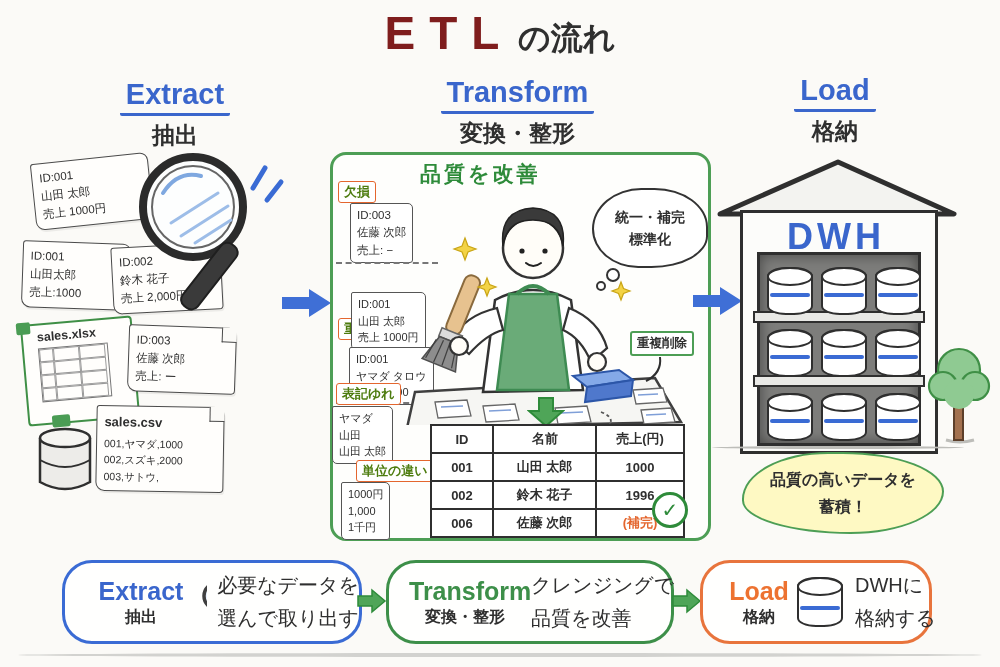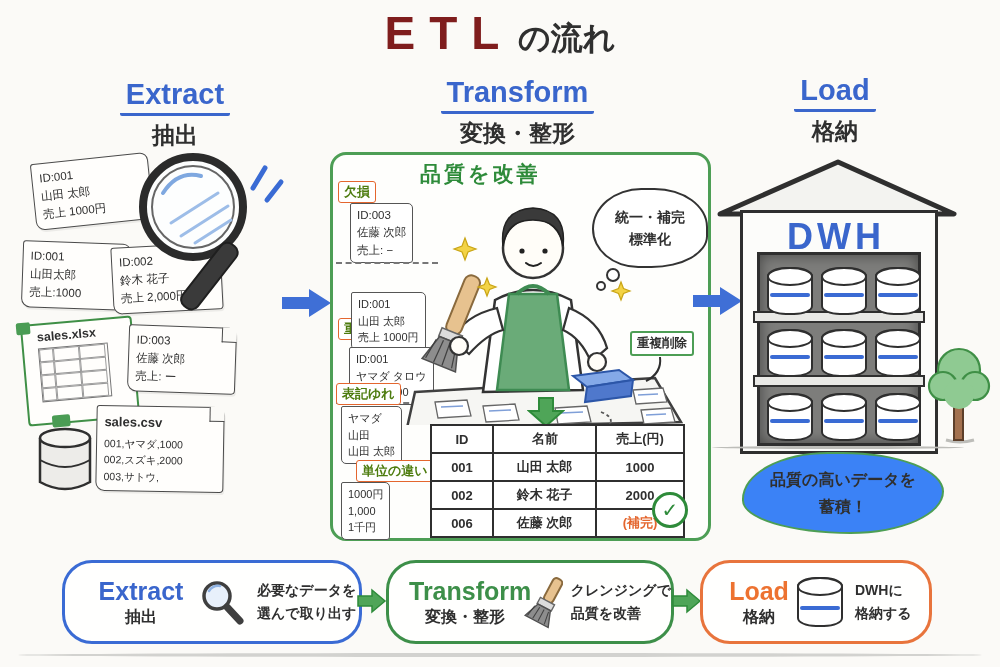--- a/index.html
+++ b/index.html
@@ -60,30 +60,30 @@
   .checkcircle{width:30px;height:30px;border:3px solid #2e8b3a;border-radius:50%;
         color:#2e8b3a;font-size:20px;font-weight:700;display:flex;align-items:center;justify-content:center;background:#fff;}
   
   .wh-body{left:740px;top:210px;width:192px;height:238px;background:#fcfcfa;border:3.5px solid #2f2f2f;}
   .dwh{left:740px;top:216px;width:192px;text-align:center;font-size:36px;font-weight:700;
        color:#3a66cc;letter-spacing:4px;}
   .shelf{left:757px;top:252px;width:158px;height:188px;background:#7d7d7b;border:3px solid #2f2f2f;
          box-shadow:inset 0 0 14px rgba(0,0,0,.45);}
   .board{position:absolute;left:-7px;right:-7px;height:8px;background:#e9e9e6;border:2px solid #2f2f2f;}
   .cylrow{position:absolute;left:7px;display:flex;gap:8px;}
-  .bubble{background:#3b82f6;border:2.6px solid #4d9e55;
+  .bubble{background:#fef9c3;border:2.6px solid #4d9e55;
           border-radius:46% 54% 50% 58% / 62% 52% 56% 44%;
           text-align:center;font-size:16px;font-weight:600;line-height:1.7;
           display:flex;flex-direction:column;justify-content:center;}
   
   .sumbox{display:flex;align-items:center;background:#fffffe;height:78px;border-radius:30px;}
   .sumbox .head{text-align:center;flex:0 0 auto;}
   .sumbox .head .en{font-size:25px;font-weight:700;}
   .sumbox .head .ja{font-size:16px;font-weight:600;color:#2f2f2f;margin-top:1px;}
-  .sumbox .desc{font-size:14px;font-weight:700;line-height:1.65;white-space:nowrap;}
+  .sumbox .desc{font-size:20px;font-weight:400;line-height:1.65;white-space:nowrap;}
   .b-blue{border:3px solid #3a6bd4;}   .t-blue{color:#3a66cc;}
   .b-green{border:3px solid #3d8f49;}  .t-green{color:#3d8f49;}
   .b-orange{border:3px solid #e8743c;} .t-orange{color:#ed7230;}
   .groundline{left:18px;top:653px;width:964px;height:0;border-top:4px solid #d2d2cf;border-radius:50%;}
 </style>
 </head>
 <body>
 
 <div class="stage">
 
@@ -198,21 +198,21 @@
     <div>売上 1000円</div>
   </div>
   <div class="abs tcard" style="left:349px;top:347px;">
     <div>ID:001</div>
     <div>ヤマダ タロウ</div>
     <div>売上:1,000</div>
   </div>
   <div class="abs dash" style="left:336px;top:402px;"></div>
 
   <div class="abs olabel" style="left:336px;top:383px;">表記ゆれ</div>
-  <div class="abs tcard" style="left:341px;top:406px;">
+  <div class="abs tcard" style="left:332px;top:406px;">
     <div>ヤマダ</div>
     <div>山田</div>
     <div>山田 太郎</div>
   </div>
 
   <div class="abs olabel" style="left:356px;top:460px;">単位の違い</div>
   <div class="abs tcard" style="left:341px;top:482px;">
     <div>1000円</div>
     <div>1,000</div>
     <div>1千円</div>
@@ -300,21 +300,21 @@
       <th style="width:74px;">売上(円)</th>
     </tr>
     <tr>
       <td>001</td>
       <td>山田 太郎</td>
       <td>1000</td>
     </tr>
     <tr>
       <td>002</td>
       <td>鈴木 花子</td>
-      <td>2000</td>
+      <td>1996</td>
     </tr>
     <tr>
       <td>006</td>
       <td>佐藤 次郎</td>
       <td class="orange">(補完)</td>
     </tr>
   </tbody>
     </table>
   <div class="abs checkcircle" style="left:652px;top:492px;">✓</div>
 

